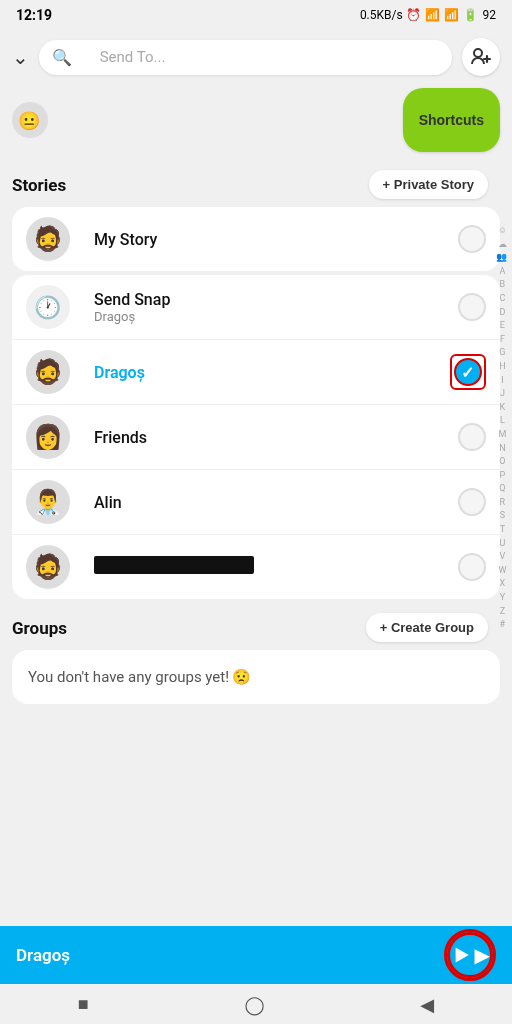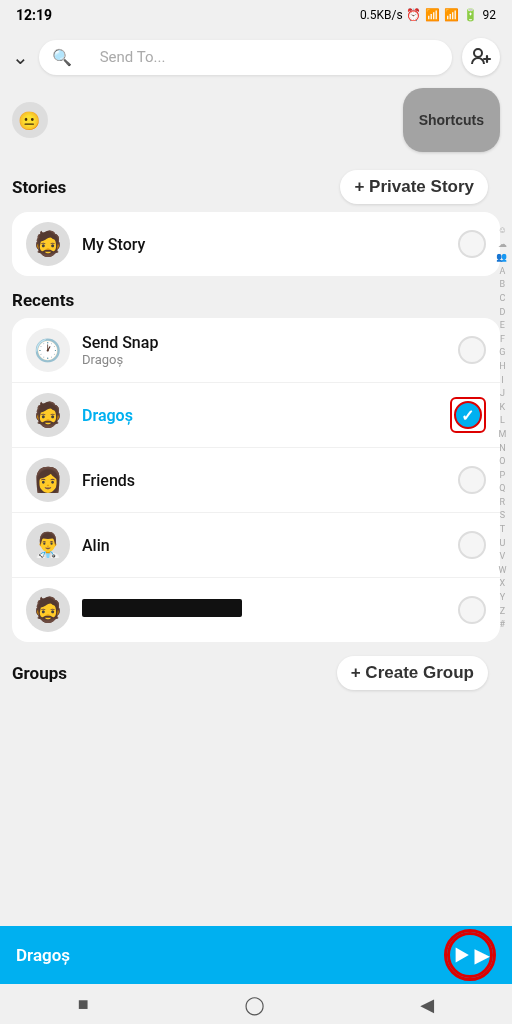--- a/index.html
+++ b/index.html
@@ -92,21 +92,21 @@
       height: 36px;
       background: #ddd;
       border-radius: 50%;
       display: flex;
       align-items: center;
       justify-content: center;
       font-size: 18px;
     }
     .shortcuts-btn {
       margin-left: auto;
-      background: #a3a3a3;
+      background: #84cc16;
       border: none;
       border-radius: 20px;
       padding: 24px 16px;
       font-size: 14px;
       font-weight: 600;
       color: #333;
       box-shadow: 0 1px 3px rgba(0,0,0,0.15);
       cursor: pointer;
     }
 
@@ -126,21 +126,21 @@
     .section-title {
       font-size: 17px;
       font-weight: 700;
       color: #111;
     }
     .action-btn {
       background: #fff;
       border: none;
       border-radius: 20px;
       padding: 7px 14px;
-      font-size: 17px;
+      font-size: 13px;
       font-weight: 600;
       color: #333;
       box-shadow: 0 1px 3px rgba(0,0,0,0.12);
       cursor: pointer;
     }
 
     
     .card {
       background: #fff;
       border-radius: 16px;
@@ -176,20 +176,21 @@
       border-radius: 50%;
       background: #f0f0f0;
       display: flex;
       align-items: center;
       justify-content: center;
       font-size: 22px;
       flex-shrink: 0;
     }
     .item-text {
       flex: 1;
+      margin-left: 12px;
     }
     .item-name {
       font-size: 16px;
       font-weight: 500;
       color: #111;
     }
     .item-name.selected {
       color: #00b0f0;
       font-weight: 600;
     }
@@ -372,23 +373,20 @@
   <div class="card">
     <div class="list-item">
       <div class="avatar-circle">🧔</div>
       <div class="item-text">
         <div class="item-name">My Story</div>
       </div>
       <div class="radio-btn"></div>
     </div>
   </div>
 
-  <div class="section-header">
-    <span class="section-title">Recents</span>
-  </div>
   <div class="card">
 
     <div class="list-item">
       <div class="clock-icon">🕐</div>
       <div class="item-text">
         <div class="item-name">Send Snap</div>
         <div class="item-sub">Dragoș</div>
       </div>
       <div class="radio-btn"></div>
     </div>
@@ -425,20 +423,21 @@
         <span class="redacted"></span>
       </div>
       <div class="radio-btn"></div>
     </div>
   </div>
 
   <div class="section-header">
     <span class="section-title">Groups</span>
     <button class="action-btn">+ Create Group</button>
   </div>
+  <div class="groups-empty">You don't have any groups yet! 😟</div>
 
 
 </div>
 
 <div class="alpha-sidebar">
   <span class="alpha-char">☺</span>
   <span class="alpha-char">☁</span>
   <span class="alpha-char">👥</span>
   <span class="alpha-char">A</span>
   <span class="alpha-char">B</span>

